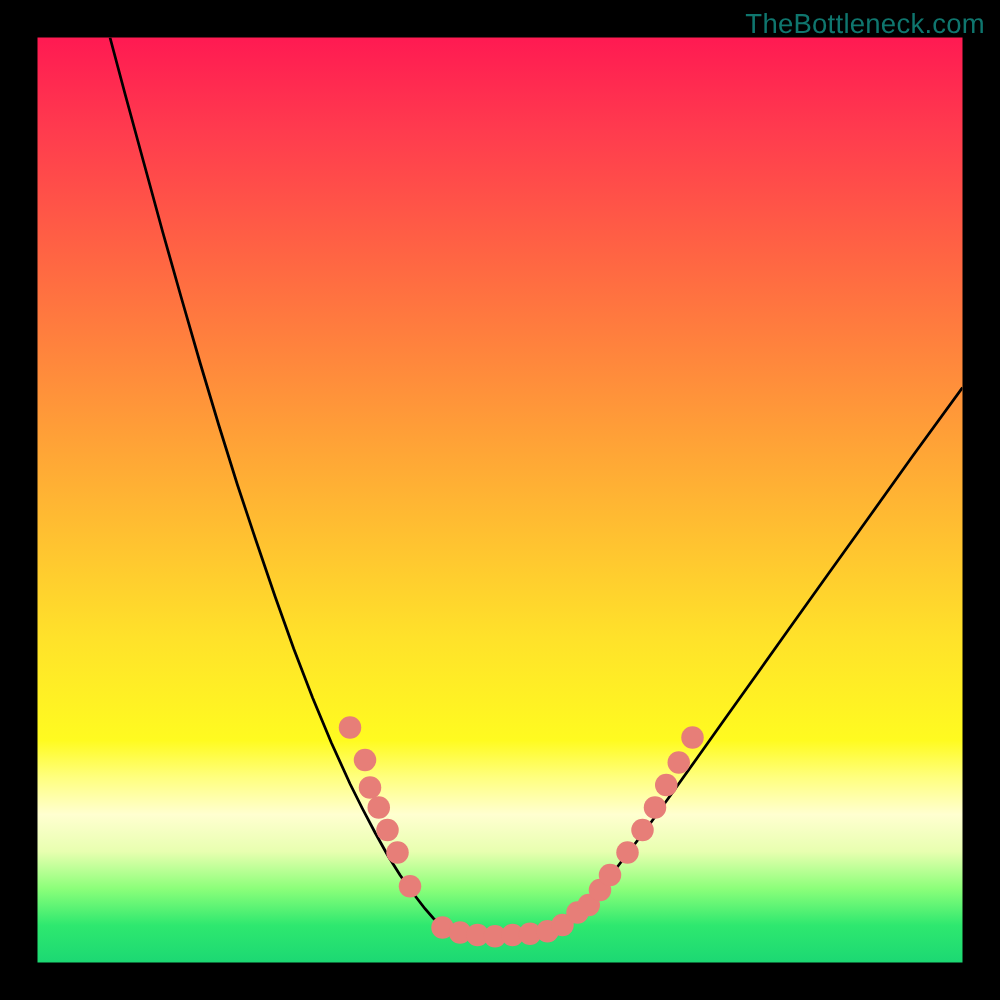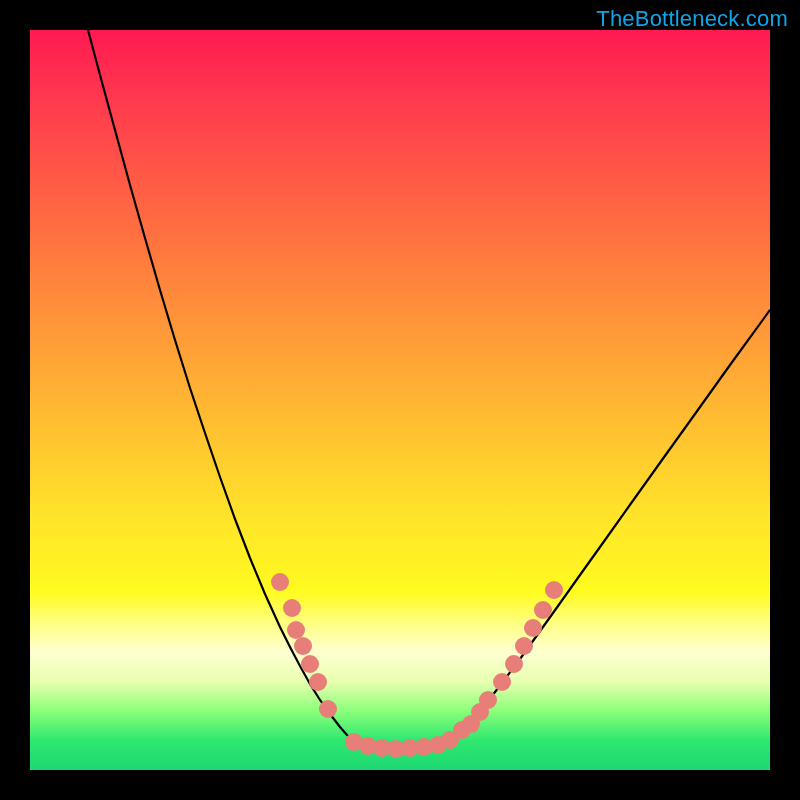--- a/index.html
+++ b/index.html
@@ -43,21 +43,21 @@
     width: 740px;
     height: 740px;
     pointer-events: none;
   }
   .watermark {
     position: absolute;
     top: 6px;
     right: 12px;
     font-family: Arial, Helvetica, sans-serif;
     font-size: 22px;
-    color: #0ea5e9;
+    color: #0f766e;
     font-weight: 400;
     letter-spacing: 0.2px;
   }
 </style>
 </head>
 <body>
 <div class="container">
 
   <div class="plot-area"></div>
 

